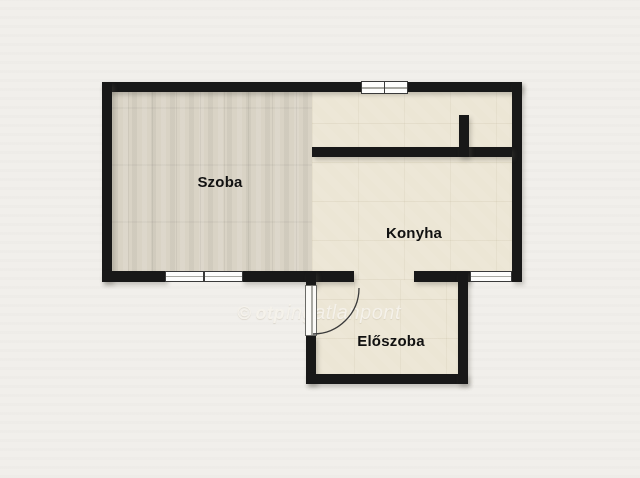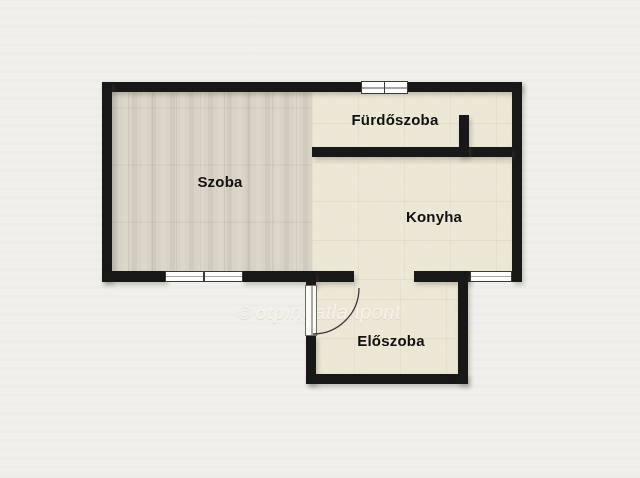--- a/index.html
+++ b/index.html
@@ -99,17 +99,16 @@
   <div class="abs window split" style="left:361px;top:81px;width:47px;height:13px;"></div>
   <div class="abs window split" style="left:165px;top:271px;width:78px;height:11px;"></div>
   <div class="abs window" style="left:470px;top:271px;width:42px;height:11px;"></div>
 
   <div class="abs door-leaf" style="left:305px;top:285px;width:12px;height:51px;"></div>
   <svg class="abs door-arc" style="left:305px;top:280px;" width="70" height="70" viewBox="0 0 70 70">
     <path d="M 54 8 A 46 46 0 0 1 8 54" fill="none" stroke="#3c3c3c" stroke-width="1.3"></path>
   </svg>
 
   <div class="abs room-label" style="left:220px;top:181px;">Szoba</div>
-  <div class="abs room-label" style="left:395px;top:119px;">Fürdőszoba</div>
-  <div class="abs room-label" style="left:414px;top:216px;margin-left:20px;">Konyha</div>
+  <div class="abs room-label" style="left:414px;top:232px;">Konyha</div>
   <div class="abs room-label" style="left:391px;top:340px;">Előszoba</div>
 
 </div>
 
 </body></html>

